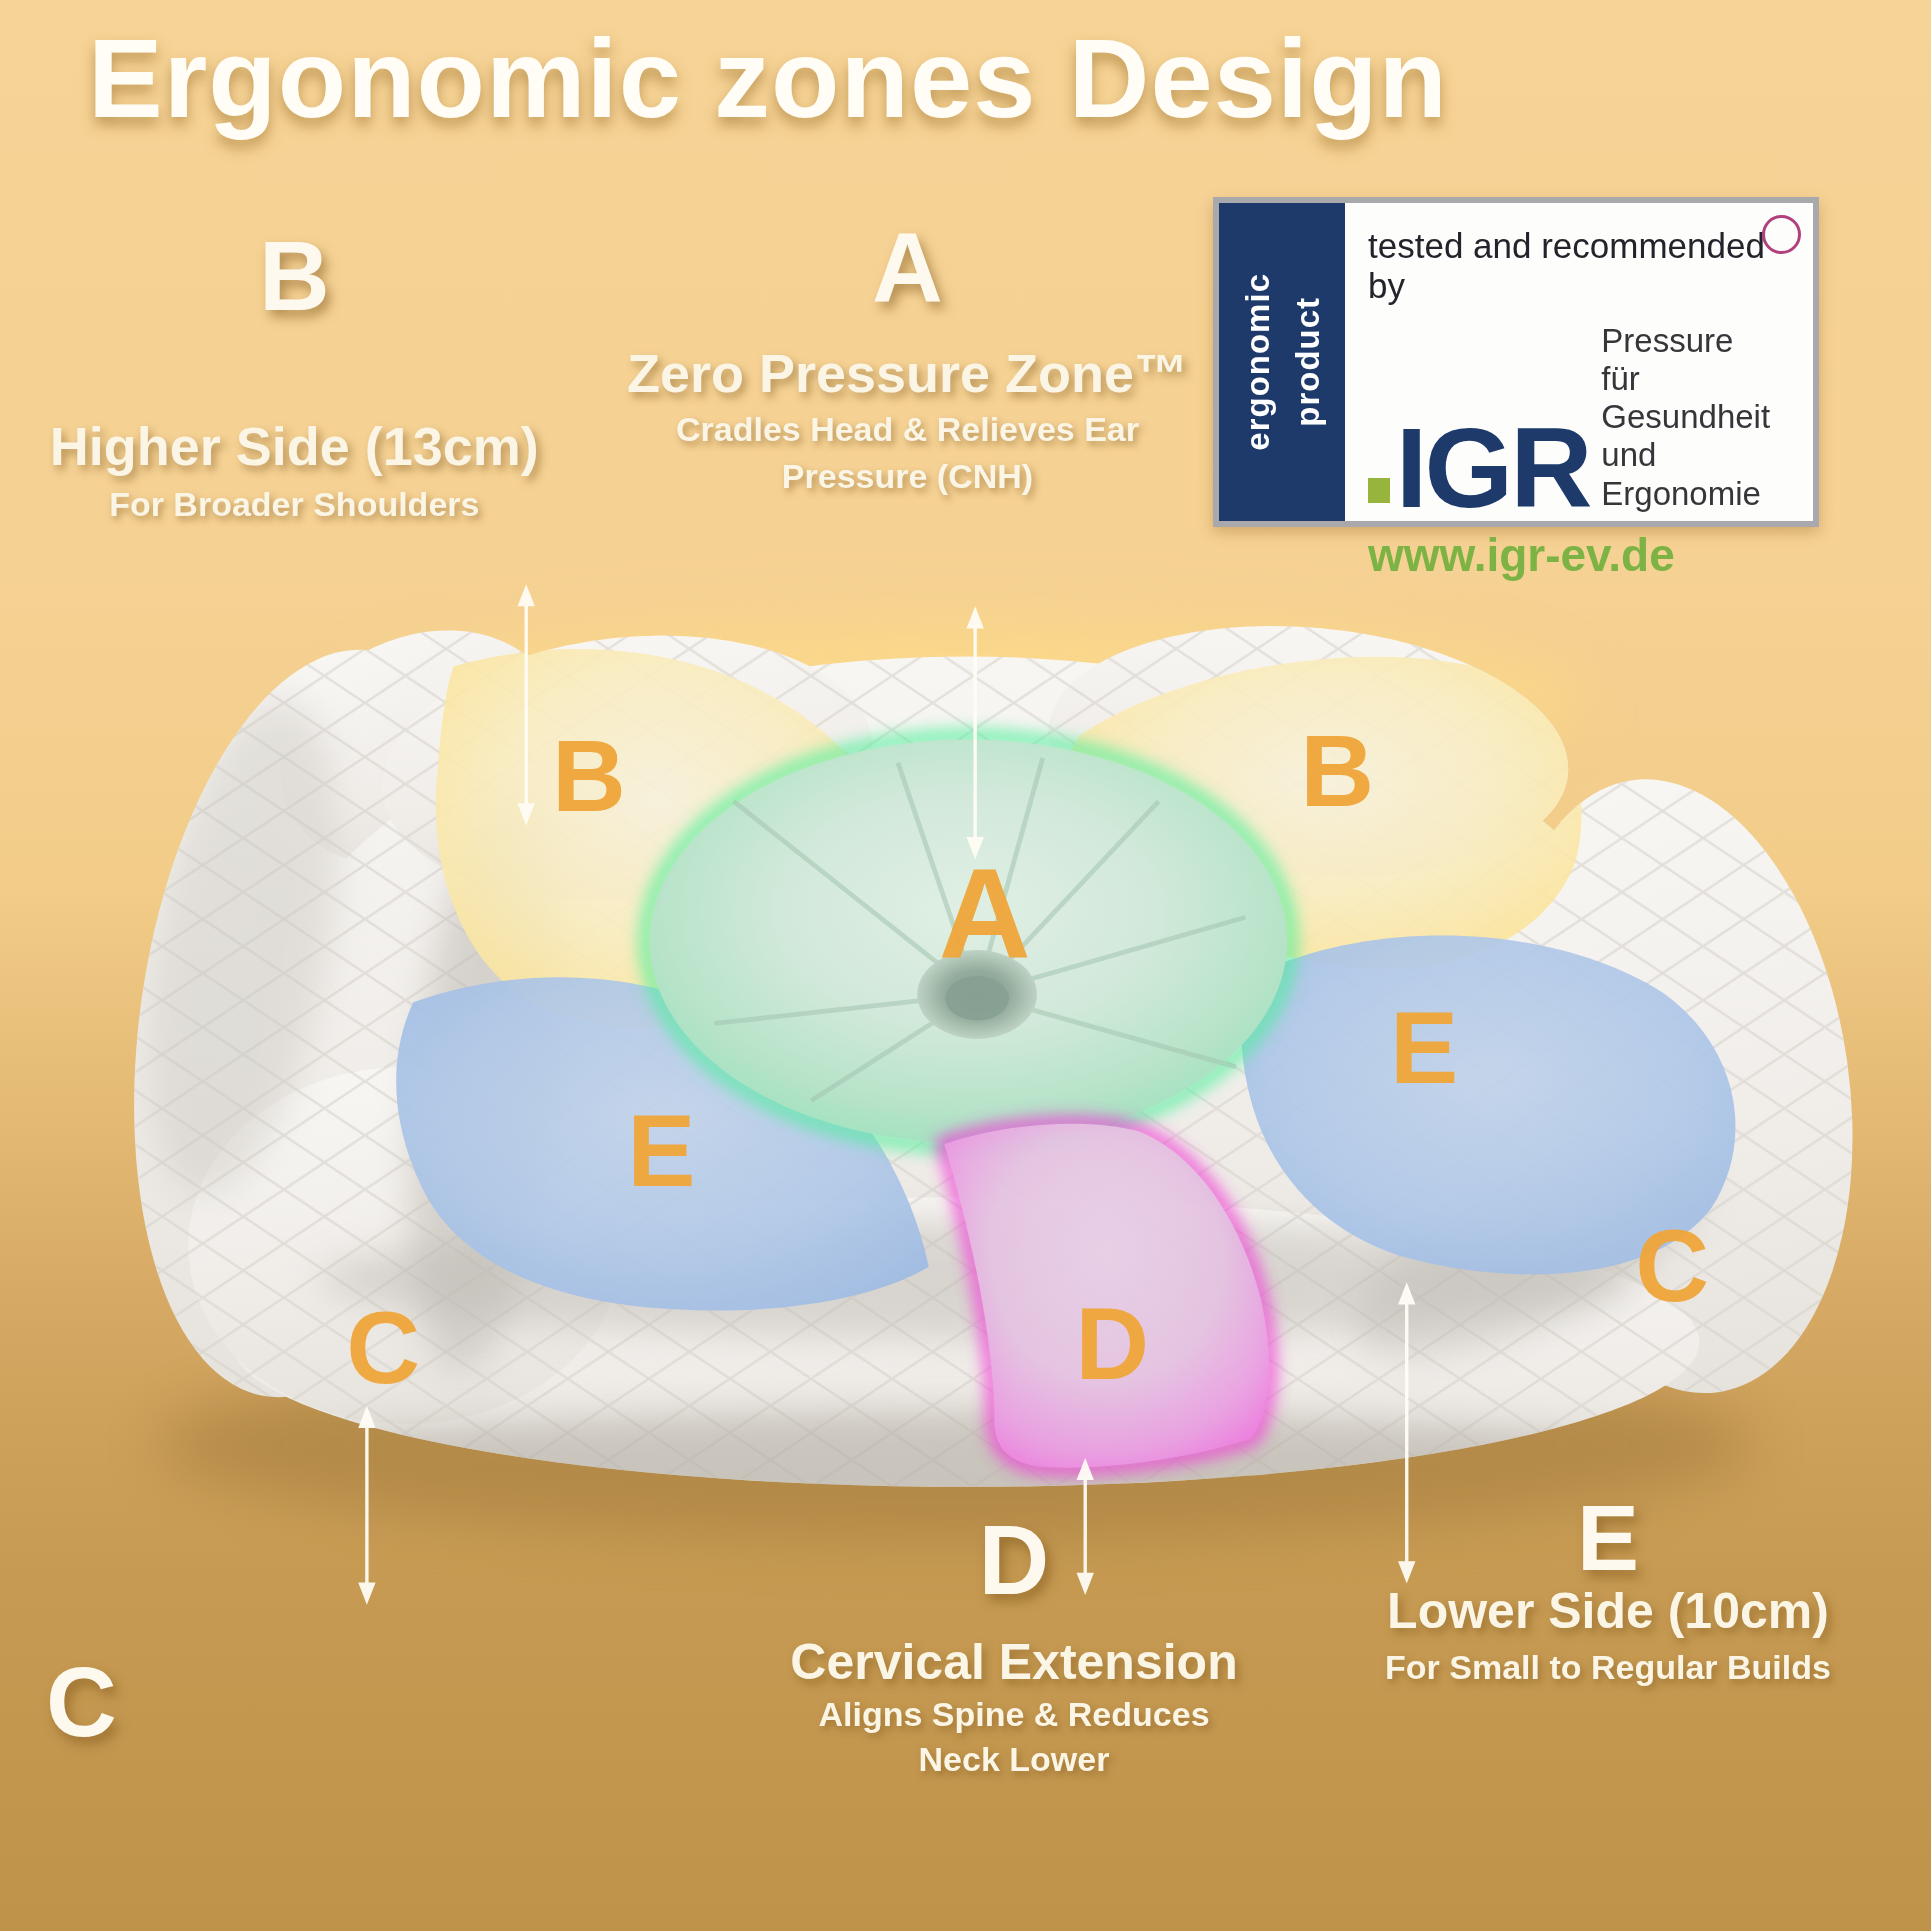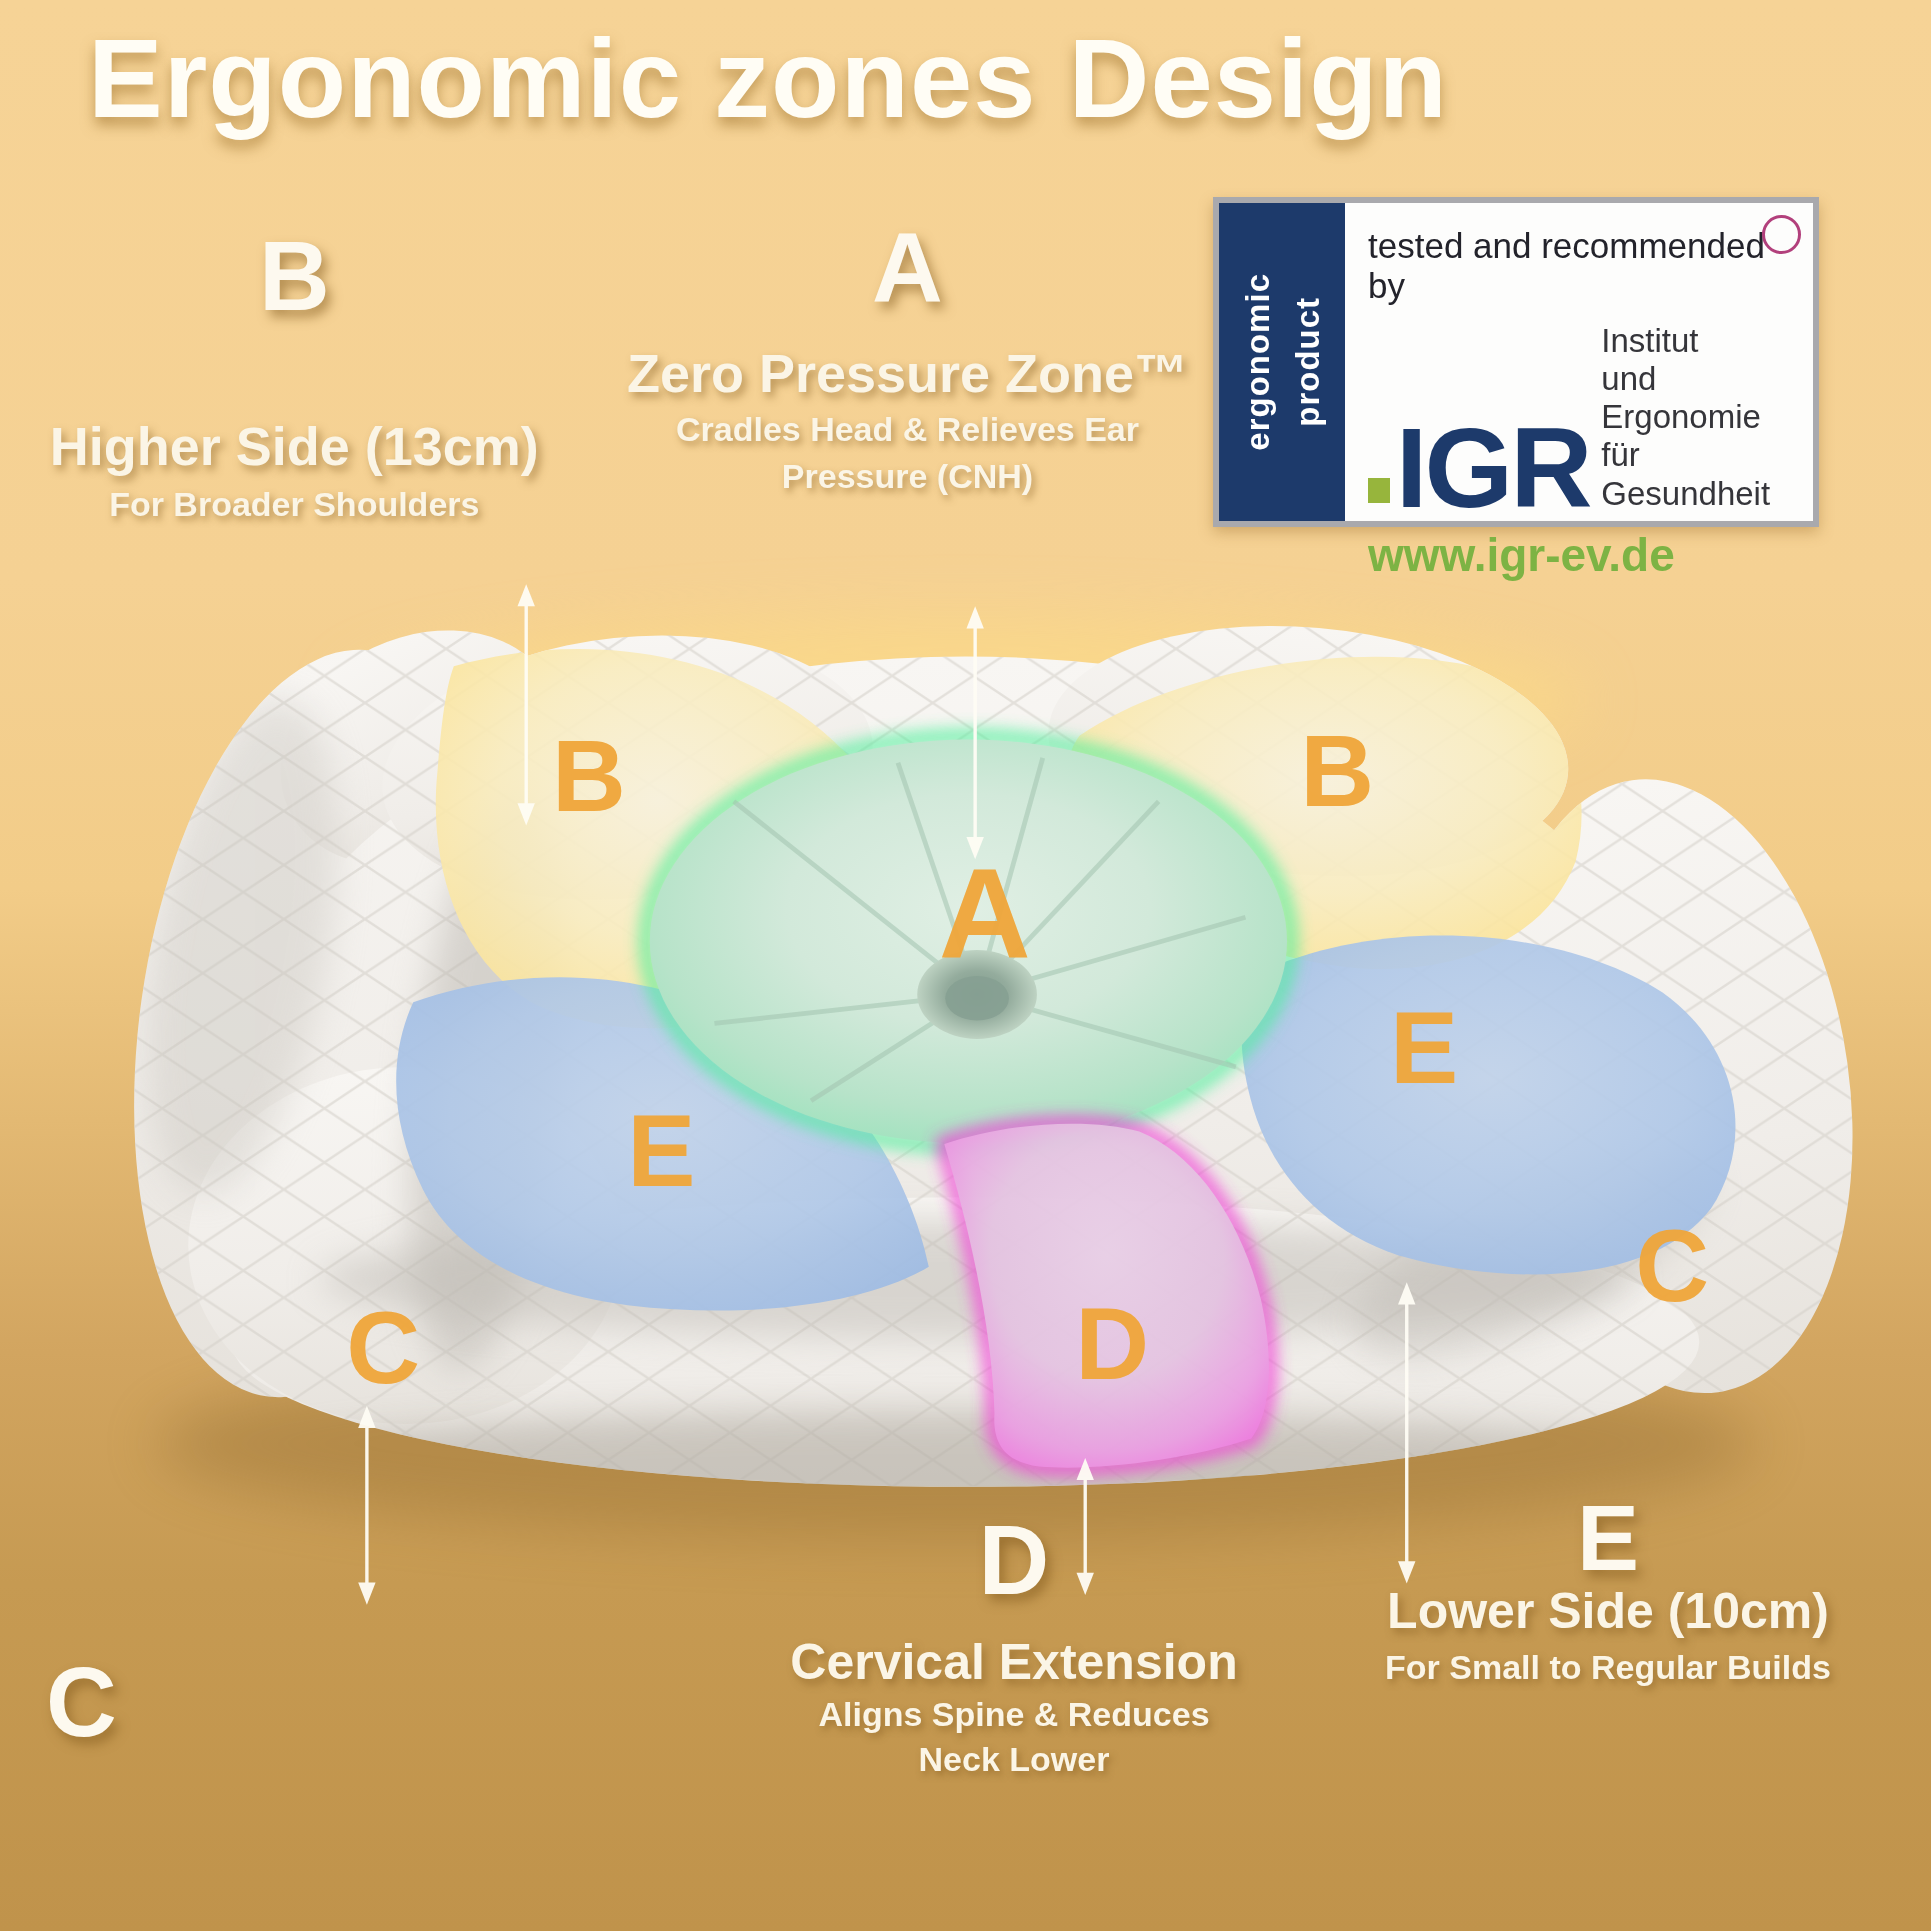--- a/index.html
+++ b/index.html
@@ -226,23 +226,23 @@
         <span>product</span>
       </div>
     </div>
     <div class="igr-main">
       <span class="igr-circle"></span>
       <div class="igr-tested">tested and recommended by</div>
       <div class="igr-logo-row">
         <span class="igr-square"></span>
         <span class="igr-logo">IGR</span>
         <span class="igr-institute">
-          <div>Institut</div>
+          <div>Pressure</div>
+          <div>für Gesundheit</div>
           <div>und Ergonomie</div>
-          <div>für Gesundheit</div>
         </span>
       </div>
       <div class="igr-site">www.igr-ev.de</div>
     </div>
   </div>
 
   <div class="label-block" id="block-b">
     <div class="big-letter">B</div>
     <div class="label-title">Higher Side (13cm)</div>
     <div class="label-desc">For Broader Shoulders</div>

